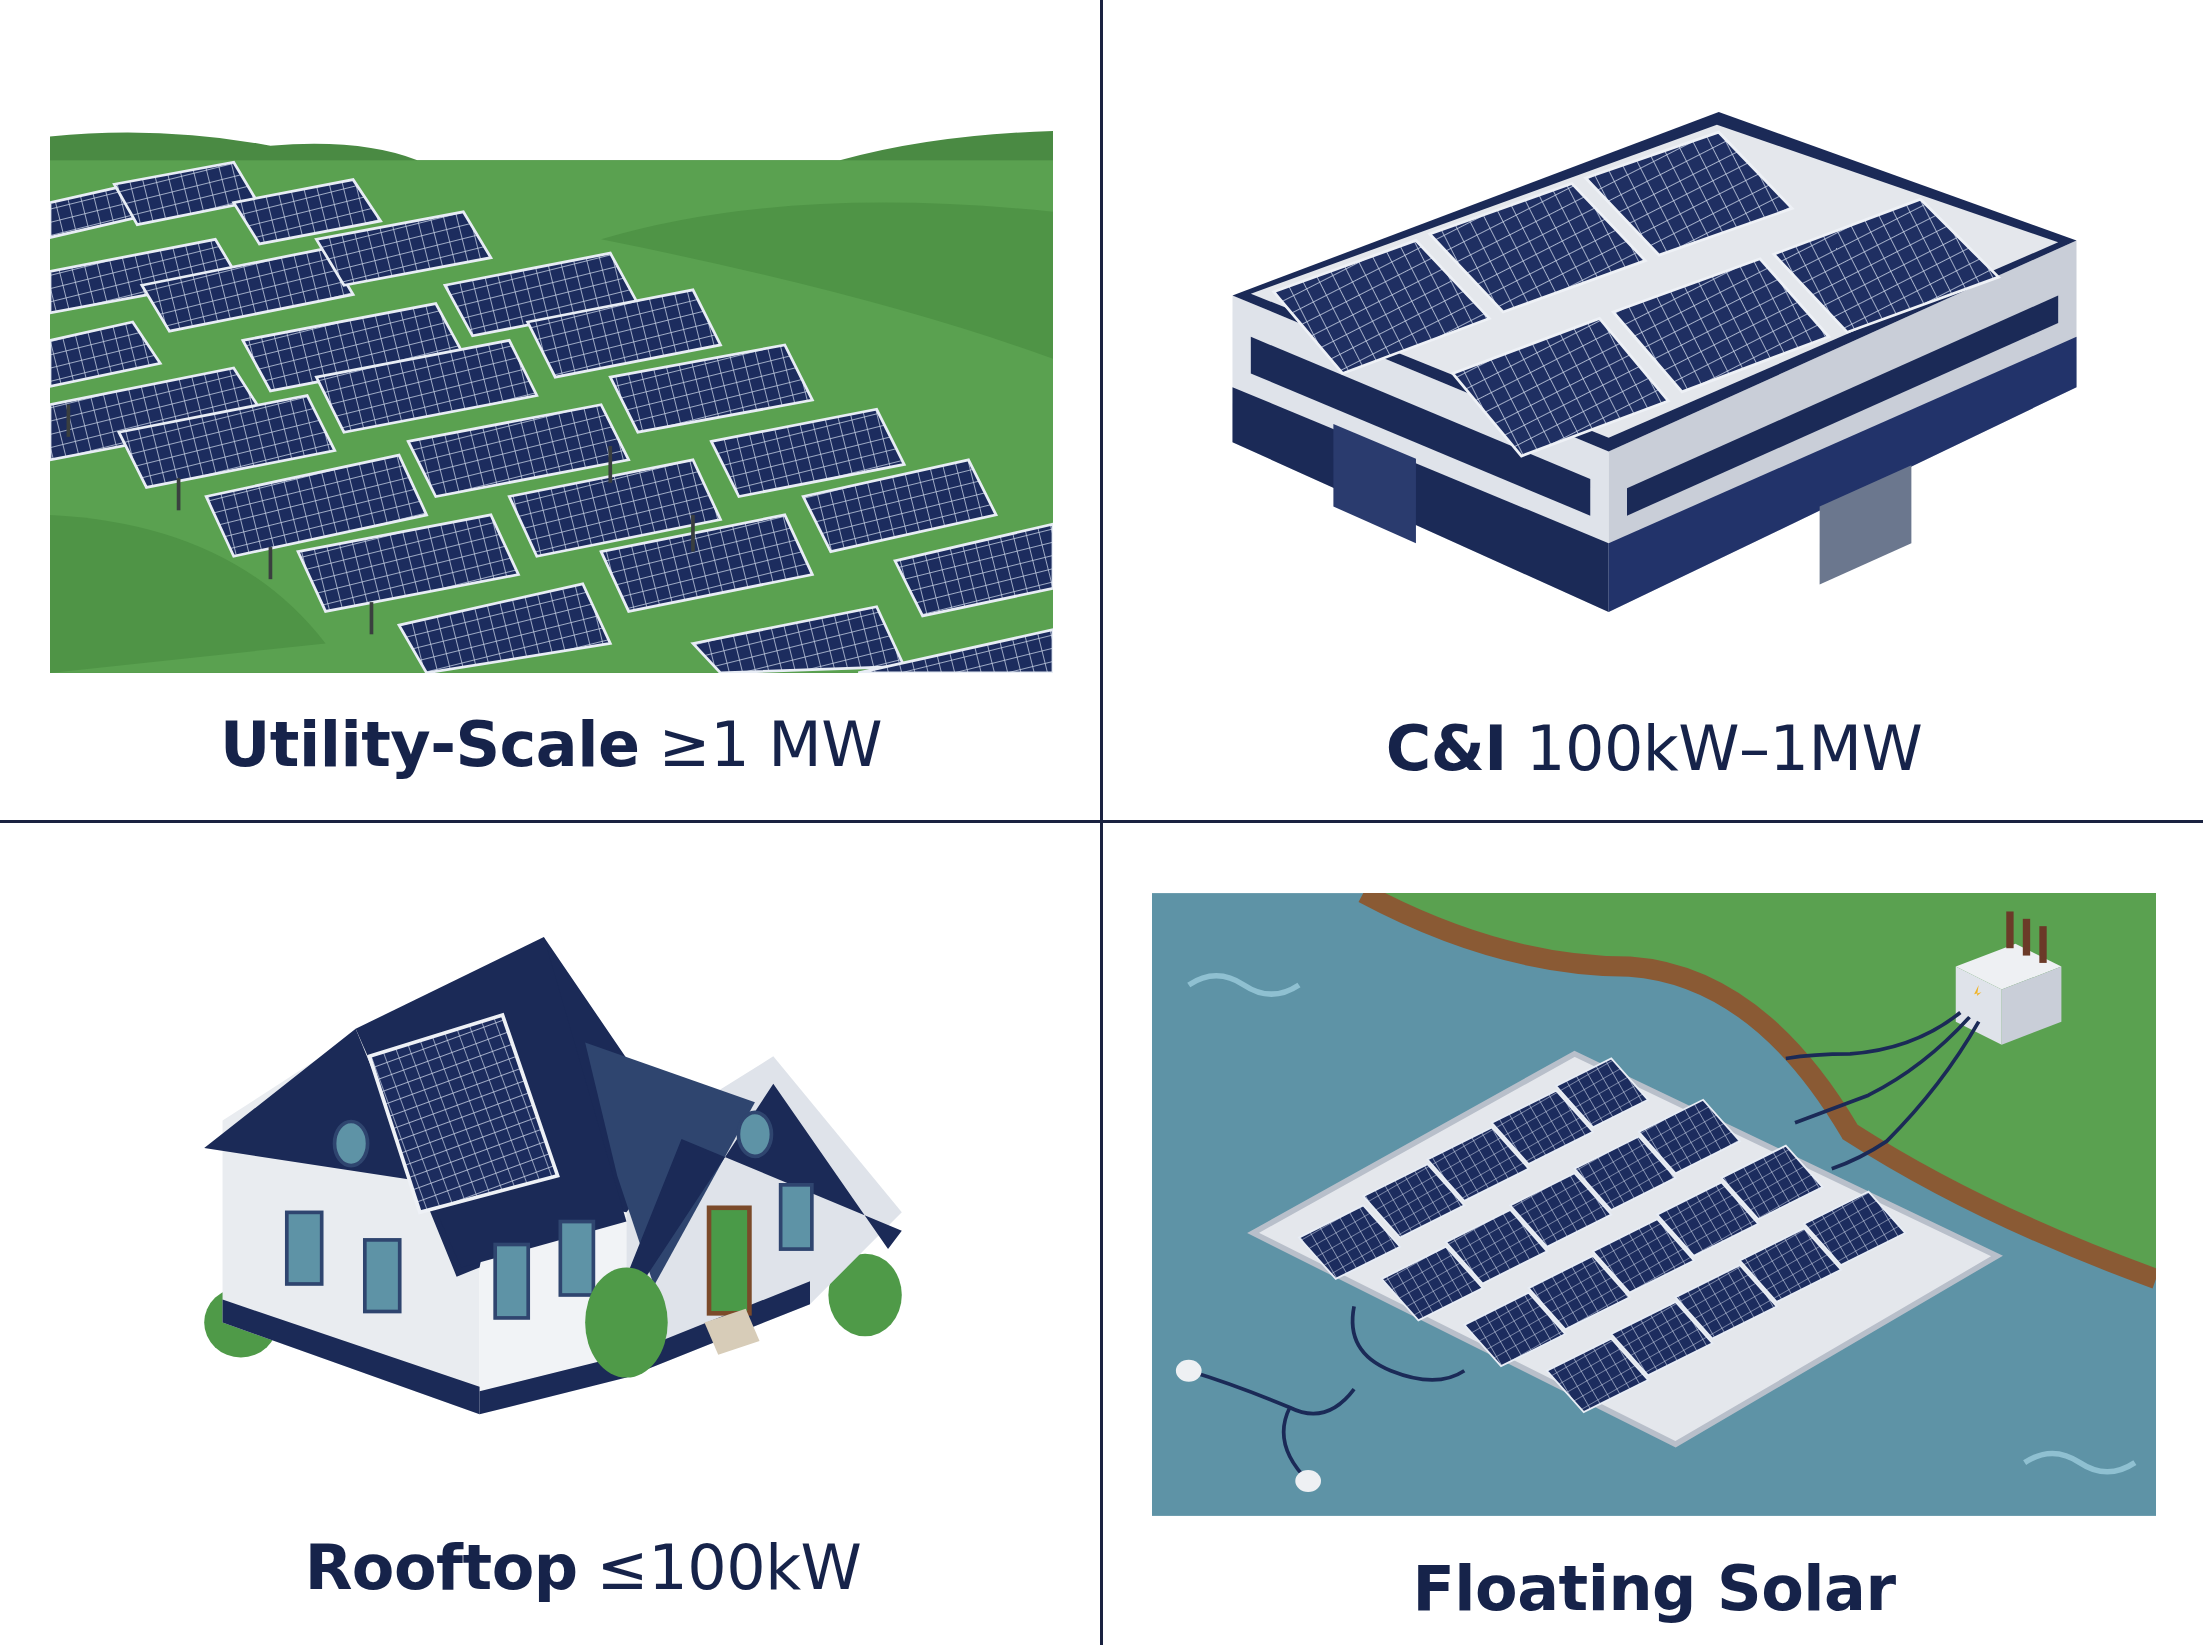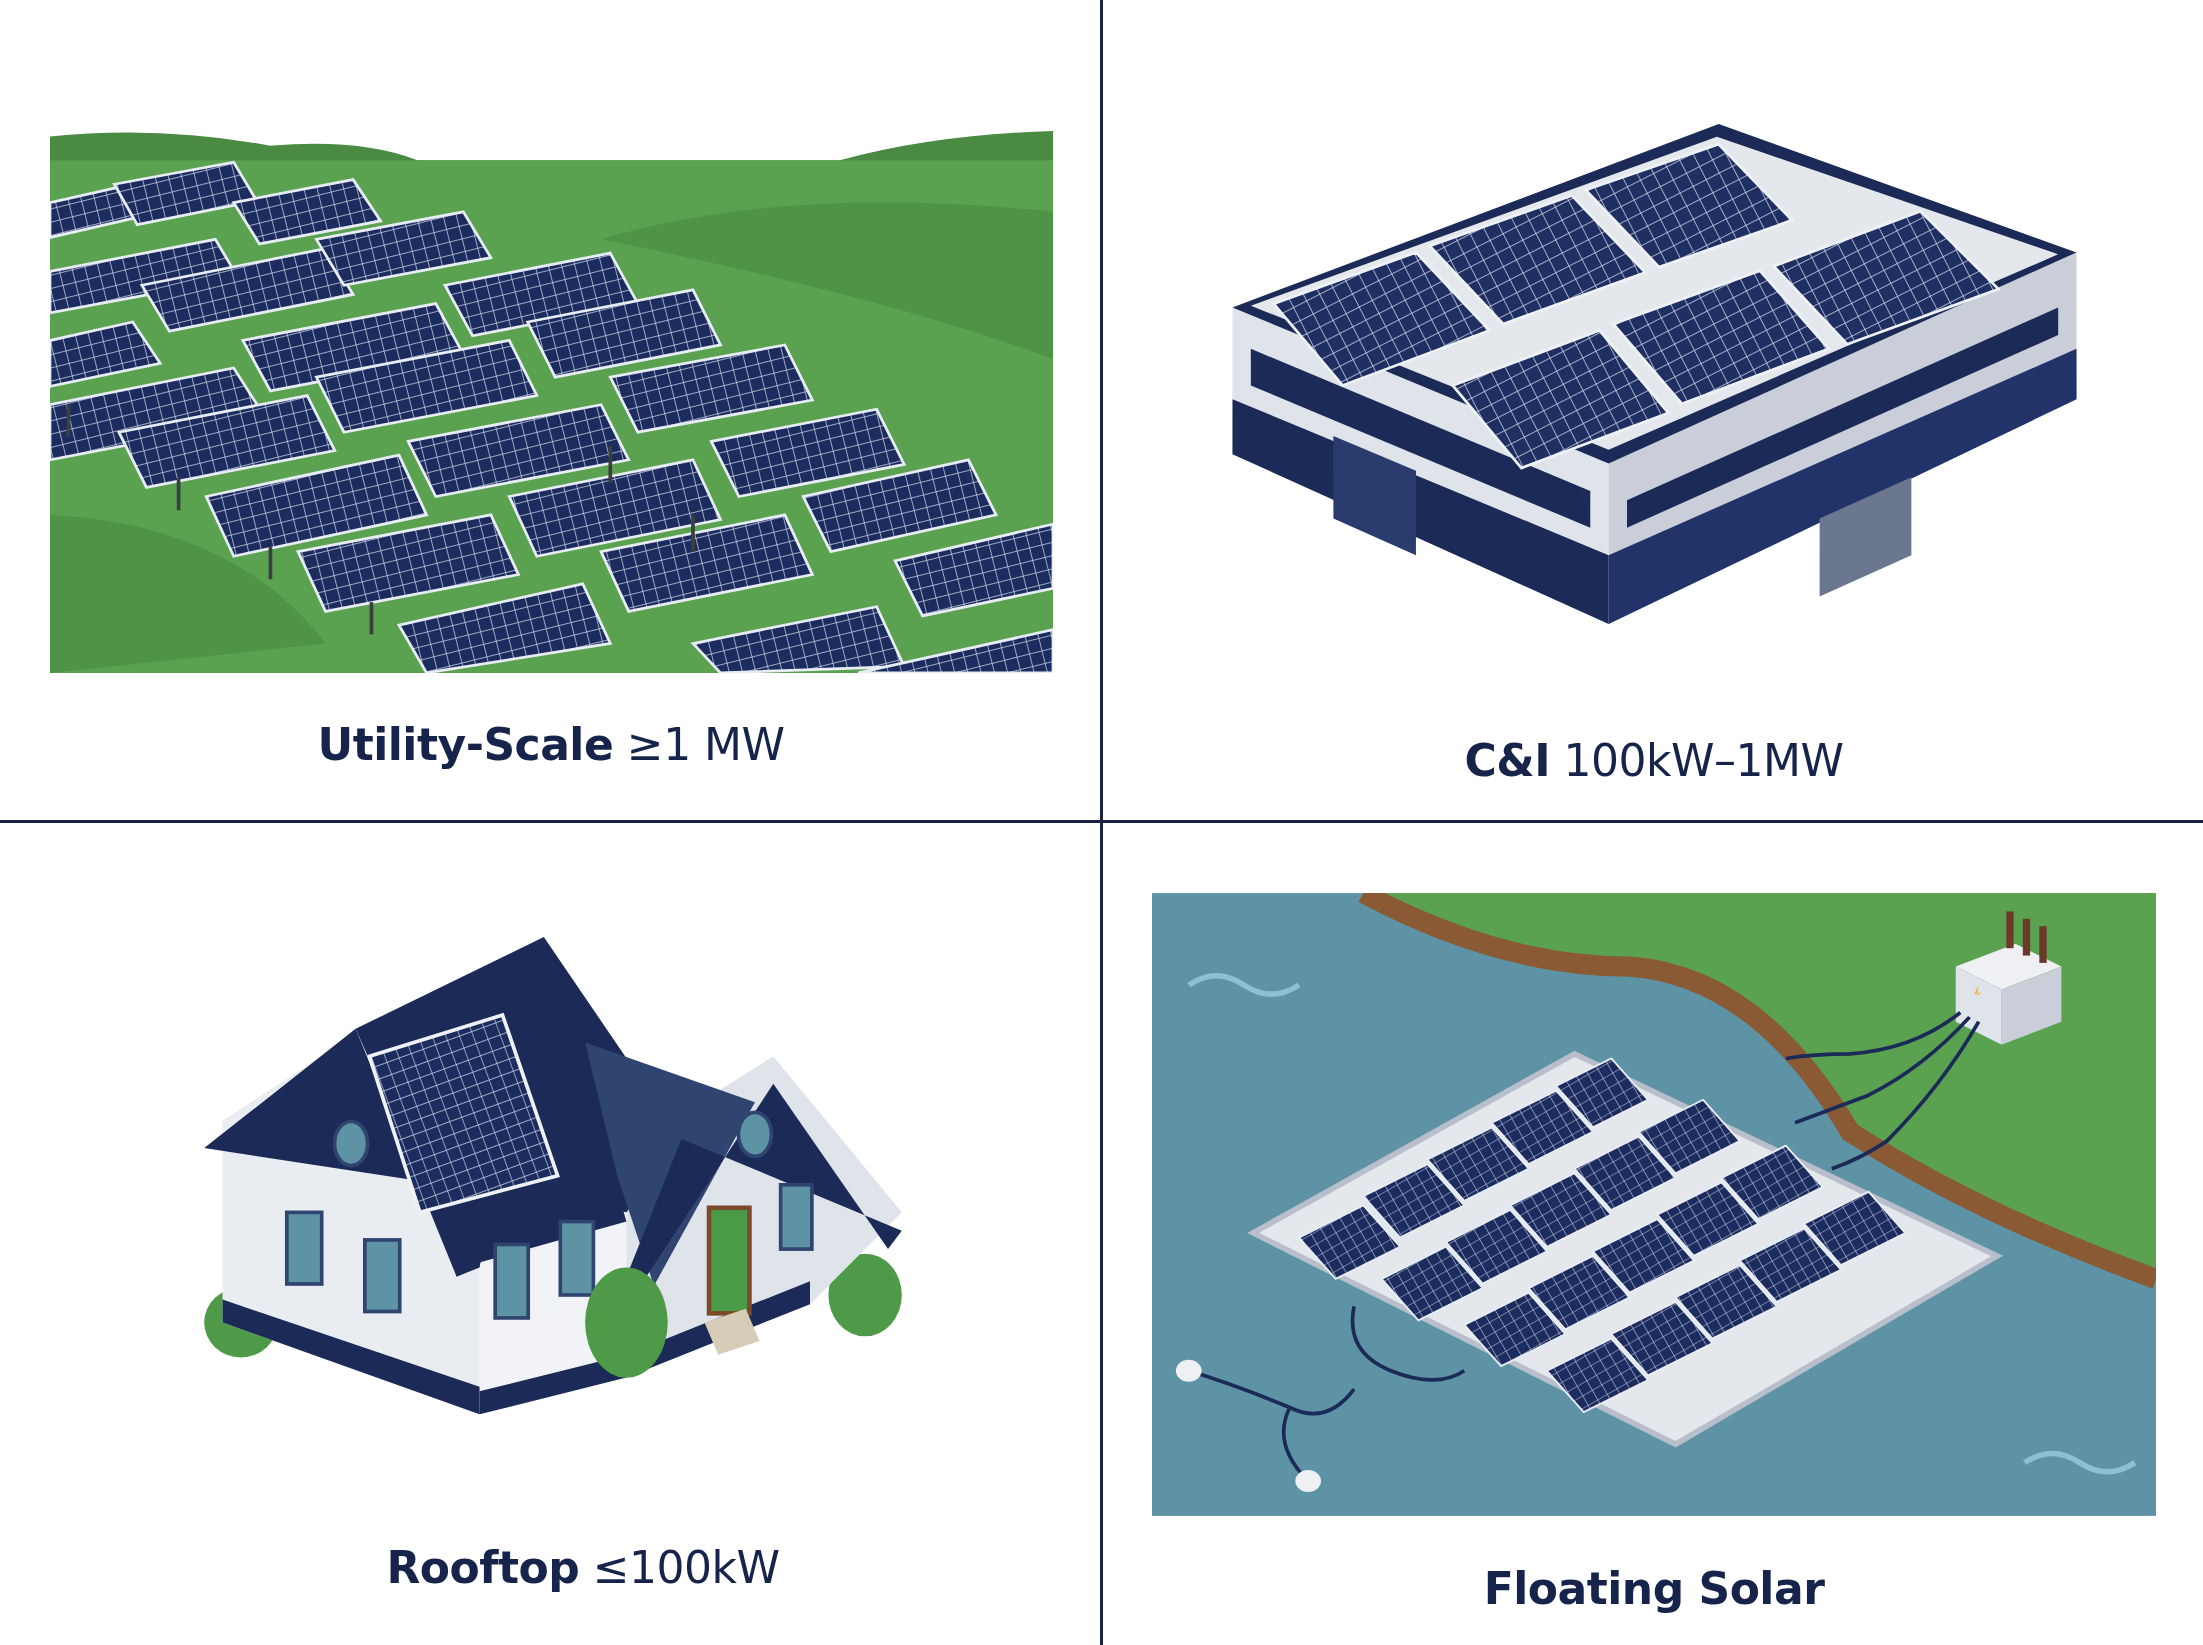--- a/index.html
+++ b/index.html
@@ -1,20 +1,20 @@
 <!DOCTYPE html>
 <html style="font-size:14.7px"><head>
 <meta charset="utf-8">
 <style>
   html, body { margin:0; padding:0; background:#ffffff; }
   body { width:2204px; height:1646px; position:relative; overflow:hidden; font-family:"DejaVu Sans","Liberation Sans",sans-serif; }
   .divider-v { position:absolute; left:1100px; top:0; width:2.8px; height:1646px; background:#1a2240; }
   .divider-h { position:absolute; left:0; top:820px; width:2204px; height:2.8px; background:#1a2240; }
   .quad { position:absolute; }
-  .caption { position:absolute; width:1102px; text-align:center; color:#16234a; font-size:44px; line-height:83px; letter-spacing:-0.5px; }
+  .caption { position:absolute; width:1102px; text-align:center; color:#16234a; font-size:62px; line-height:83px; letter-spacing:-0.5px; }
   .caption .b { font-weight:bold; }
   .caption .r { font-weight:normal; }
   svg { position:absolute; display:block; }
 </style>
 </head>
 <body>
 
 <div class="divider-v"></div>
 <div class="divider-h"></div>
 
@@ -66,21 +66,21 @@
         <line x1="610" y1="345" x2="610" y2="385"></line>
         <line x1="700" y1="420" x2="700" y2="460"></line>
       </g>
     </g>
   </svg>
   <div class="caption" style="left:0;top:703px;">
     <span class="b">Utility-Scale</span><span class="r"> ≥1 MW</span>
   </div>
 </div>
 
-<div class="quad" style="left:1103px;top:16px;width:1048px;height:820px;">
+<div class="quad" style="left:1103px;top:4px;width:1048px;height:820px;">
   <svg style="left:129px;top:108px;" width="845" height="500" viewBox="0 0 920 545">
     <defs>
       <pattern id="cells2" width="16" height="16" patternUnits="userSpaceOnUse" patternTransform="rotate(-27)">
         <rect width="16" height="16" fill="#1f2f62"></rect>
         <path d="M0 0H16M0 0V16" stroke="#cfd8ea" stroke-width="1.6"></path>
 
       </pattern>
     </defs>
 
     <polygon points="0,200 410,370 410,545 0,360" fill="#dfe3ea"></polygon>

